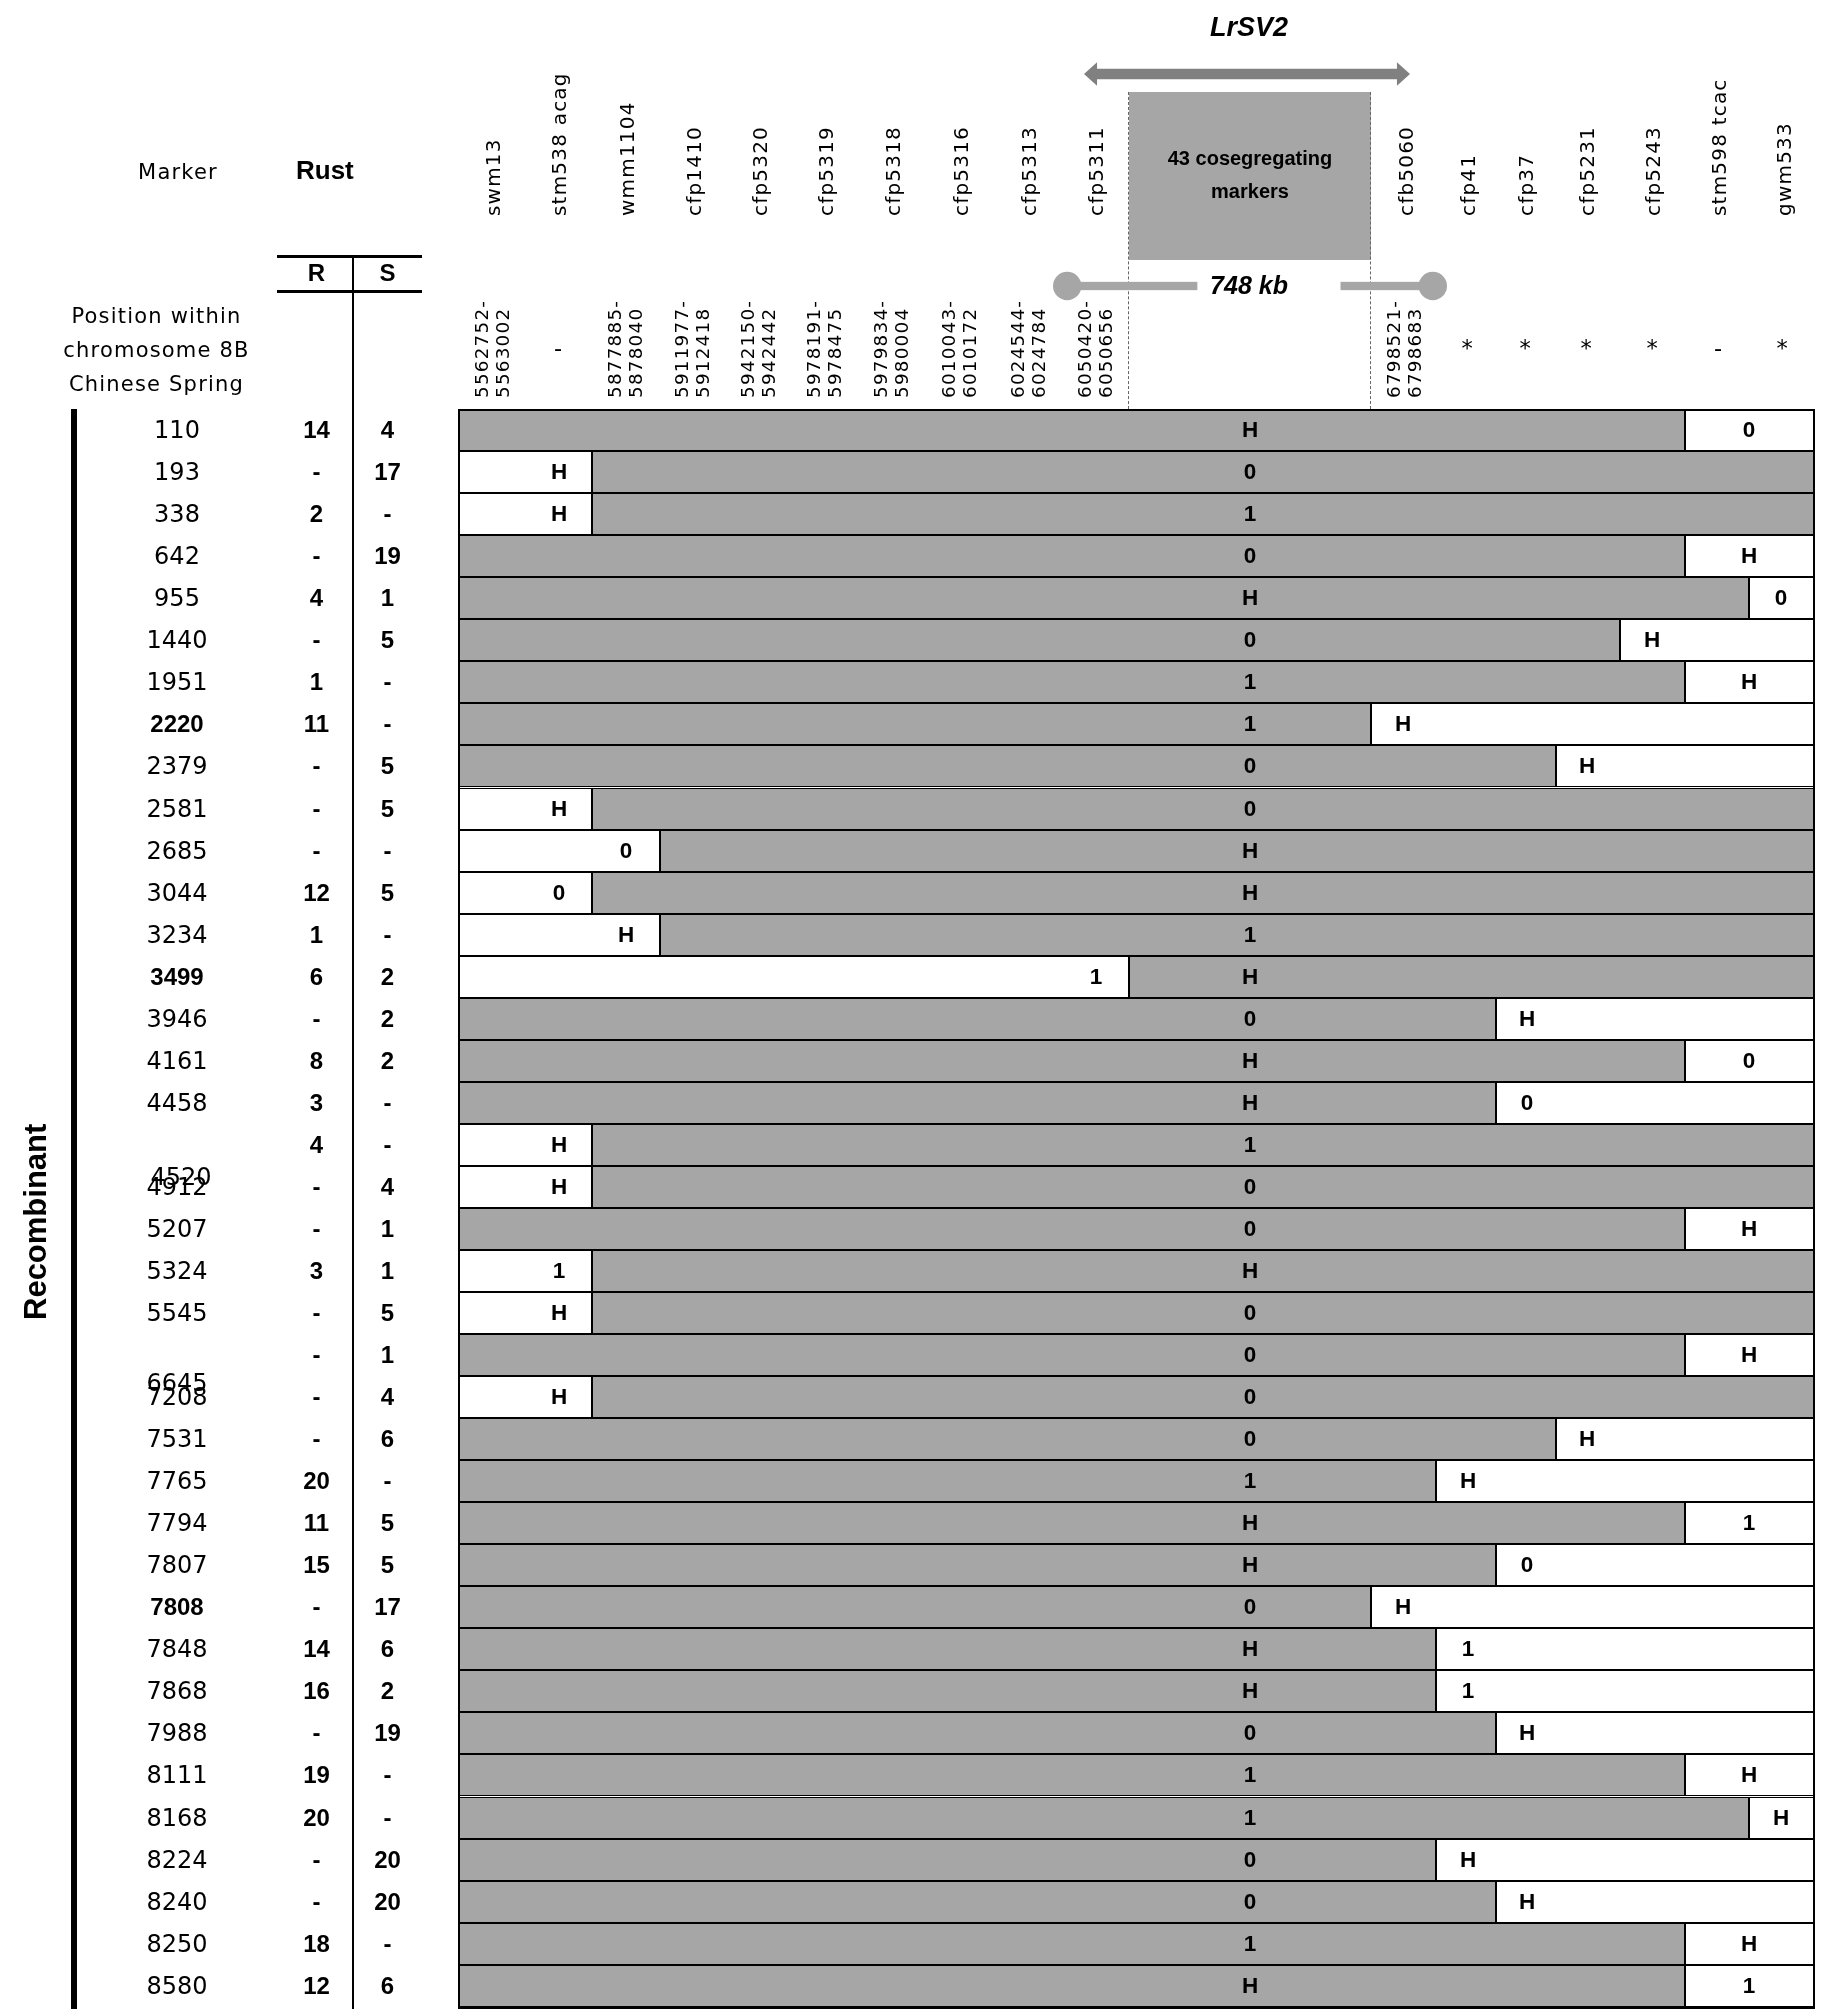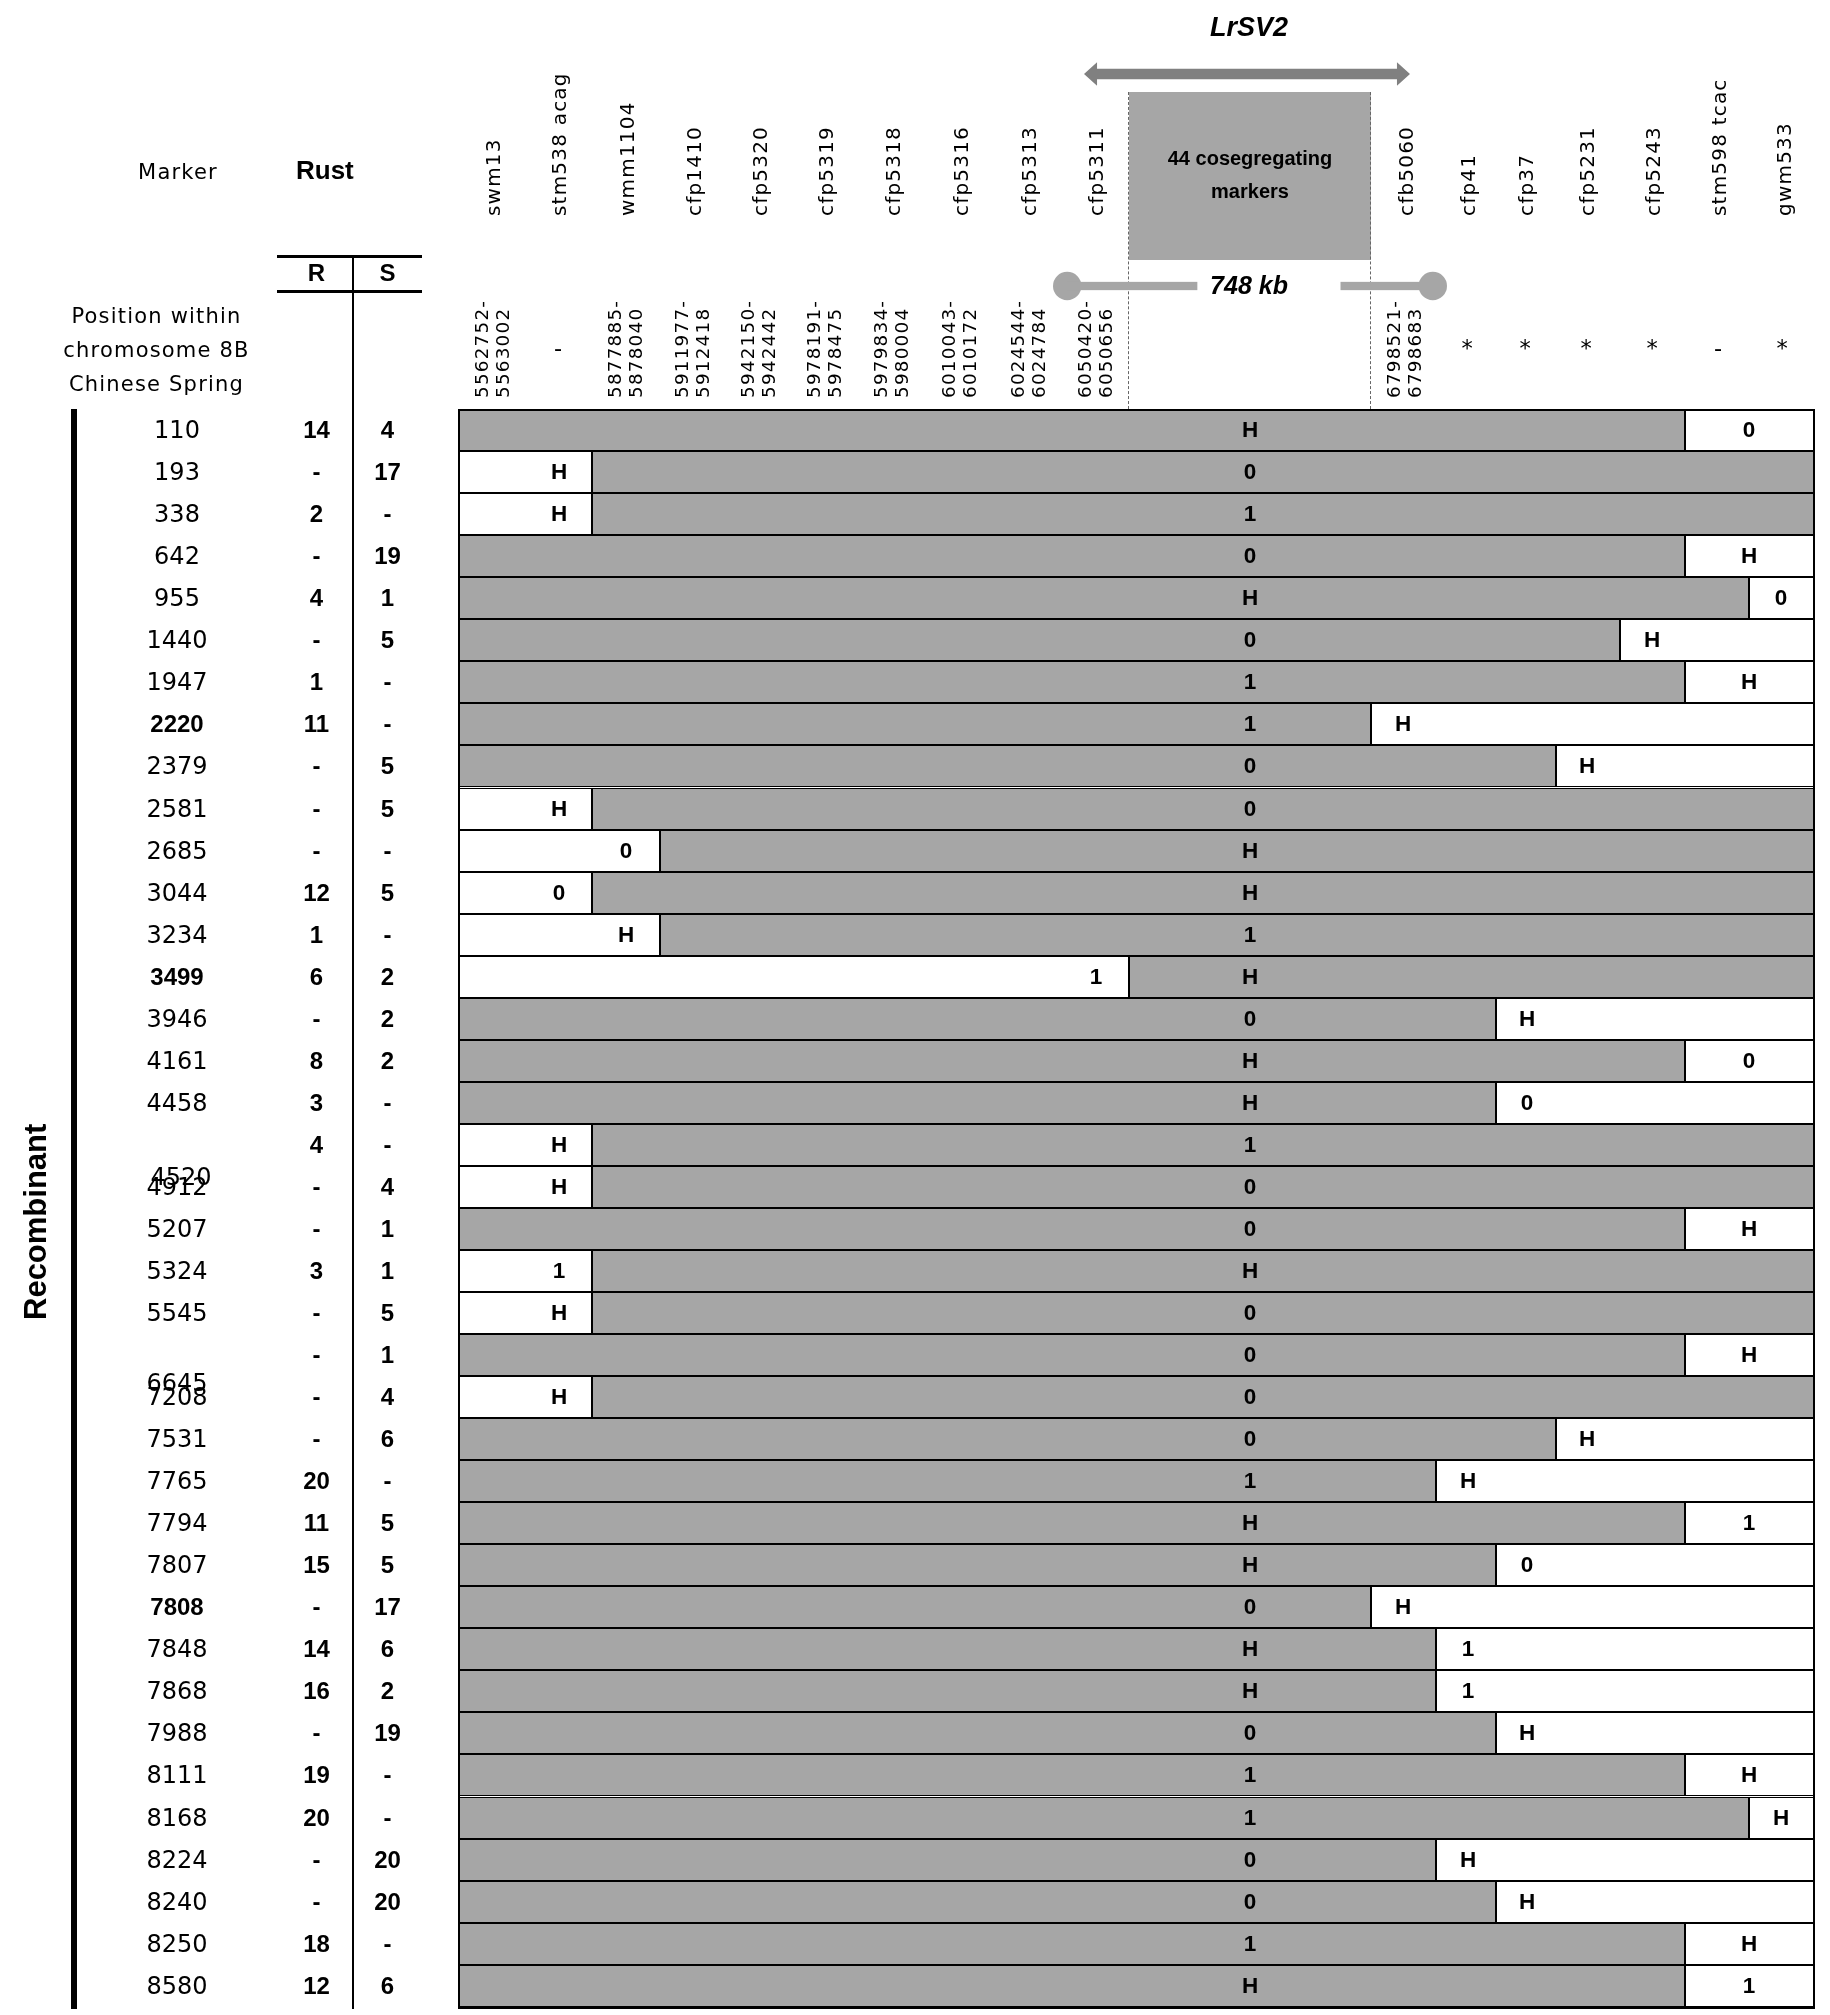--- a/index.html
+++ b/index.html
@@ -45,21 +45,21 @@
   <div>chromosome 8B</div>
   <div>Chinese Spring</div>
 </div>
 
 <div class="abs lrsv2">LrSV2</div>
 <svg class="abs" style="left:1084px;top:59px;" width="326" height="30" viewBox="0 0 550 50">
   <polygon points="0,25 22,5 22,16 528,16 528,5 550,25 528,45 528,34 22,34 22,45" fill="#808080"></polygon>
 </svg>
 <div class="abs block"></div>
 <div class="abs block-label">
-  <div>44 cosegregating</div>
+  <div>43 cosegregating</div>
   <div>markers</div>
 </div>
 <div class="dash" style="left:1128px;top:92px;height:317px;"></div>
 <div class="dash" style="left:1370px;top:92px;height:317px;"></div>
 <svg class="abs" style="left:1053px;top:271px;" width="394" height="30" viewBox="0 0 666 50">
   <circle cx="24" cy="25" r="24" fill="#a6a6a6"></circle>
   <rect x="24" y="18" width="220" height="14" fill="#a6a6a6"></rect>
   <rect x="486" y="18" width="160" height="14" fill="#a6a6a6"></rect>
   <circle cx="642" cy="25" r="24" fill="#a6a6a6"></circle>
 </svg>
@@ -163,21 +163,21 @@
     </div>
     <div class="cell-num" style="left: 118px; top: 619px;">1440</div>
     <div class="cell-rs" style="left: 287px; top: 619px;">-</div>
     <div class="cell-rs" style="left: 358px; top: 619px;">5</div>
     <div class="row" style="top: 619px;">
       <div class="seg gray" style="left: 0px; width: 1161px;"></div>
       <div class="seg-text" style="left: 792px;">0</div>
       <div class="seg white divl" style="left: 1161px; width: 195px;"></div>
       <div class="seg-text" style="left: 1194px;">H</div>
     </div>
-    <div class="cell-num" style="left: 118px; top: 661px;">1947</div>
+    <div class="cell-num" style="left: 118px; top: 661px;">1951</div>
     <div class="cell-rs" style="left: 287px; top: 661px;">1</div>
     <div class="cell-rs" style="left: 358px; top: 661px;">-</div>
     <div class="row" style="top: 661px;">
       <div class="seg gray" style="left: 0px; width: 1226px;"></div>
       <div class="seg-text" style="left: 792px;">1</div>
       <div class="seg white divl" style="left: 1226px; width: 131px;"></div>
       <div class="seg-text" style="left: 1291px;">H</div>
     </div>
     <div class="cell-num" style="left: 118px; top: 703px; font-weight: bold; font-family: &quot;Liberation Sans&quot;, sans-serif;">2220</div>
     <div class="cell-rs" style="left: 287px; top: 703px;">11</div>

